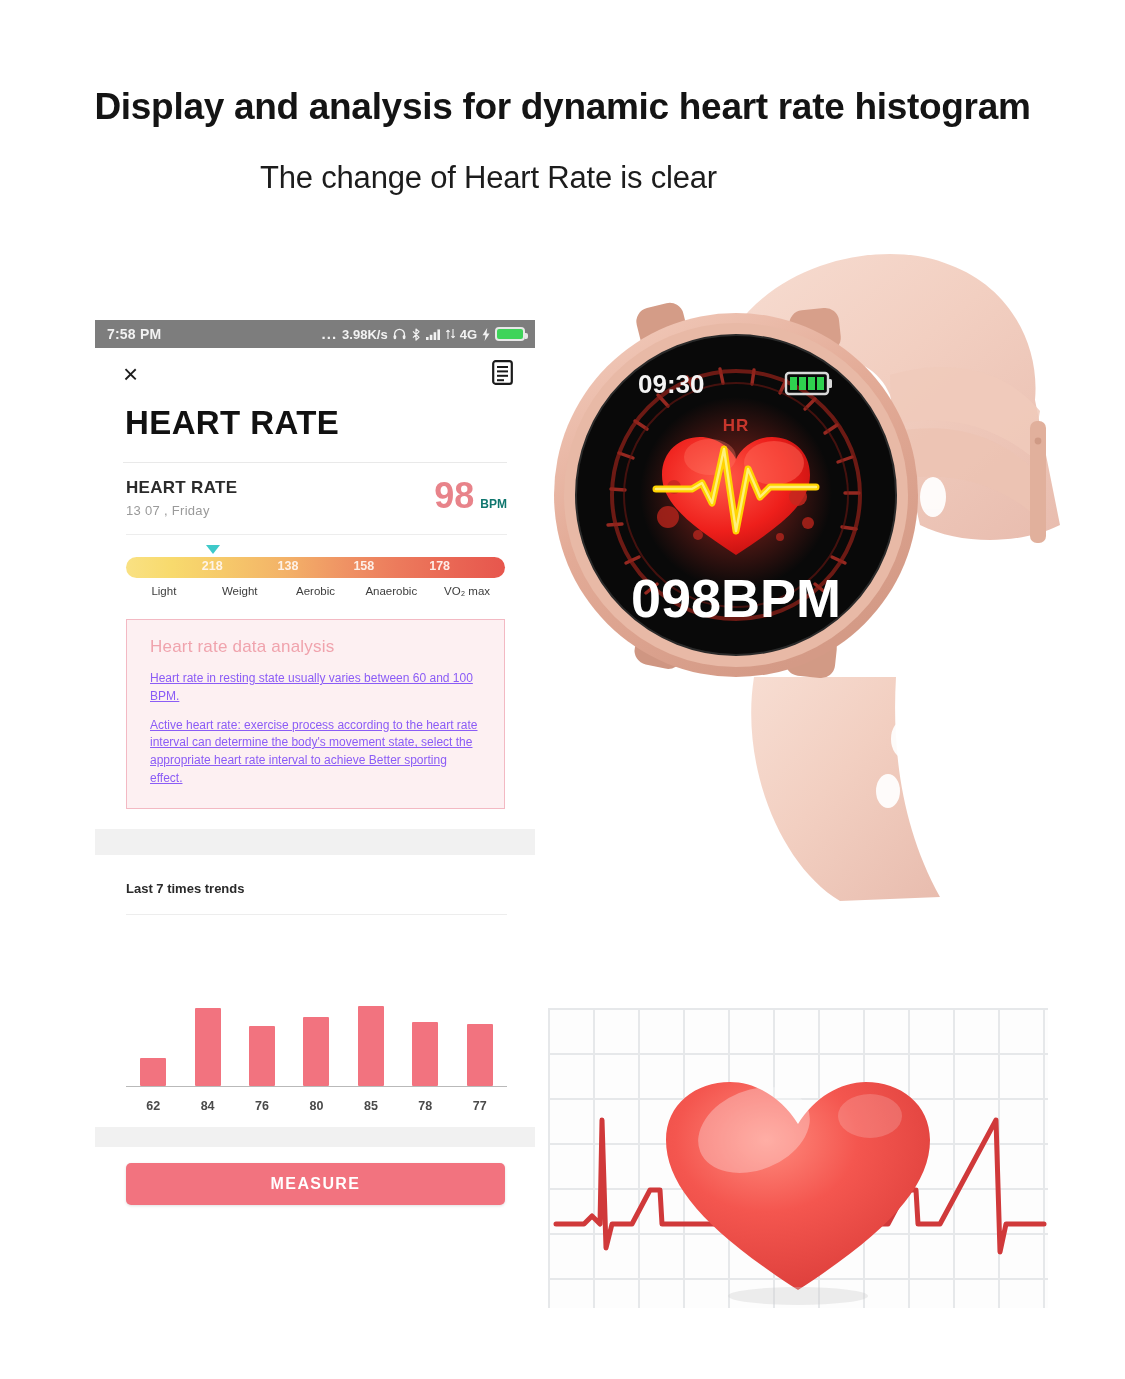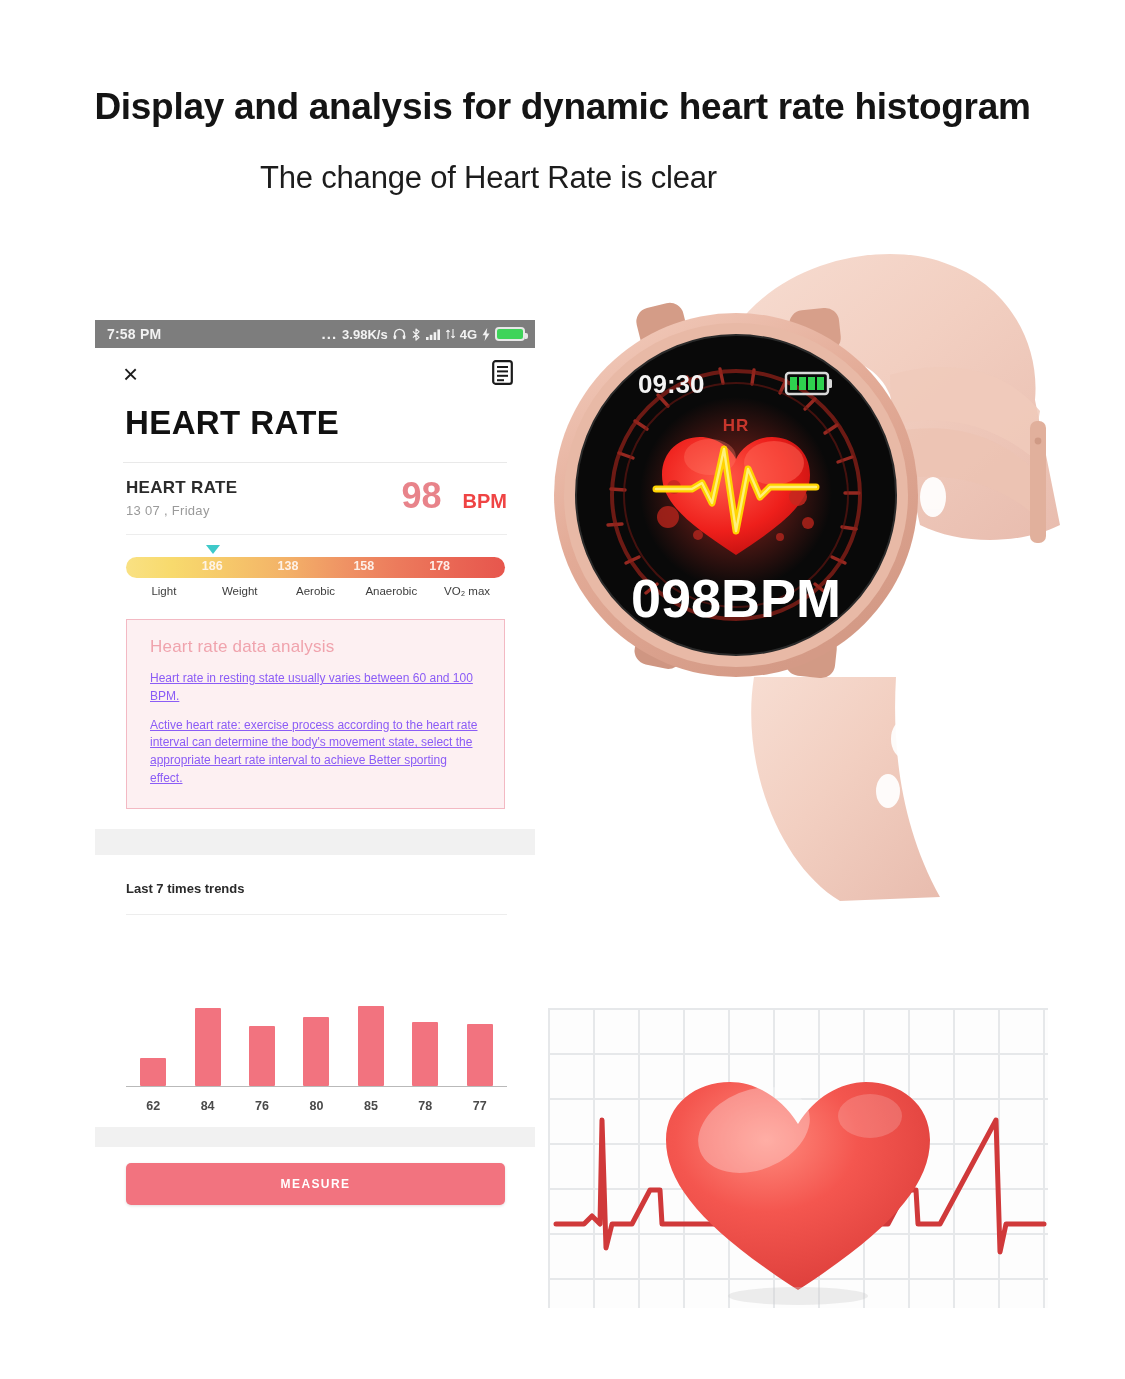--- a/index.html
+++ b/index.html
@@ -65,23 +65,23 @@
     color: #111; letter-spacing: 0.4px;
   }
   .rule { height: 1px; background: #e9e9e9; margin: 20px 28px 0 28px; }
 
   .hr-row {
     display: flex; align-items: flex-start;
     padding: 15px 28px 0 31px;
   }
   .hr-left .hr-lbl { font-size: 17px; font-weight: 600; color: #2b2b2b; letter-spacing: 0.3px; }
   .hr-left .hr-date { font-size: 13px; color: #9a9a9a; margin-top: 5px; letter-spacing: 0.3px; }
-  .hr-right { margin-left: auto; display: flex; align-items: baseline; gap: 21px; }
+  .hr-right { margin-left: auto; display: flex; align-items: baseline; gap: 6px; }
   .bpm-val { font-size: 36px; font-weight: 700; color: #e8838a; line-height: 1; }
-  .bpm-unit { font-size: 20px; font-weight: 700; color: #ef4444; }
+  .bpm-unit { font-size: 12px; font-weight: 700; color: #0f766e; }
 
   .rule2 { height: 1px; background: #ededed; margin: 16px 28px 0 31px; }
 
   
   .zonewrap { padding: 22px 30px 0 31px; position: relative; }
   .zonebar {
     position: relative; height: 21px; border-radius: 11px;
     background: linear-gradient(to right,
       #f9e183 0%, #f8da6d 12%, #f6c96a 26%,
       #f3b268 42%, #ef9264 58%, #ec7a5c 72%,
@@ -145,21 +145,21 @@
   }
   .xlabels span {
     width: 42px; text-align: center; font-size: 12.5px;
     font-weight: 700; color: #4a4a4a;
   }
 
   .greyband2 { height: 20px; background: #f1f1f1; margin-top: 12px; }
 
   .measure {
     margin: 16px 30px 0 31px; height: 42px; border-radius: 5px;
-    background: #f2737f; color: #ffffff; font-size: 12px; font-weight: 600;
+    background: #f2737f; color: #ffffff; font-size: 16px; font-weight: 600;
     letter-spacing: 1.4px; display: flex; align-items: center;
     justify-content: center; cursor: pointer;
     box-shadow: 0 1px 3px rgba(0,0,0,0.12);
   }
 
   
   .watch { position: absolute; left: 540px; top: 225px; width: 560px; height: 690px; }
 
   
   .ecg {
@@ -245,21 +245,21 @@
       <div class="hr-right">
         <span class="bpm-val">98</span>
         <span class="bpm-unit">BPM</span>
       </div>
     </div>
     <div class="rule2"></div>
 
     <div class="zonewrap">
       <div class="zonebar">
         <div class="zonemark"></div>
-        <span class="ztick" style="left:20%">186</span>
+        <span class="ztick" style="left:20%">218</span>
         <span class="ztick" style="left:40%">138</span>
         <span class="ztick" style="left:60%">158</span>
         <span class="ztick" style="left:80%">178</span>
       </div>
       <div class="zonelabels">
         <span>Light</span>
         <span>Weight</span>
         <span>Aerobic</span>
         <span>Anaerobic</span>
         <span>VO₂ max</span>

